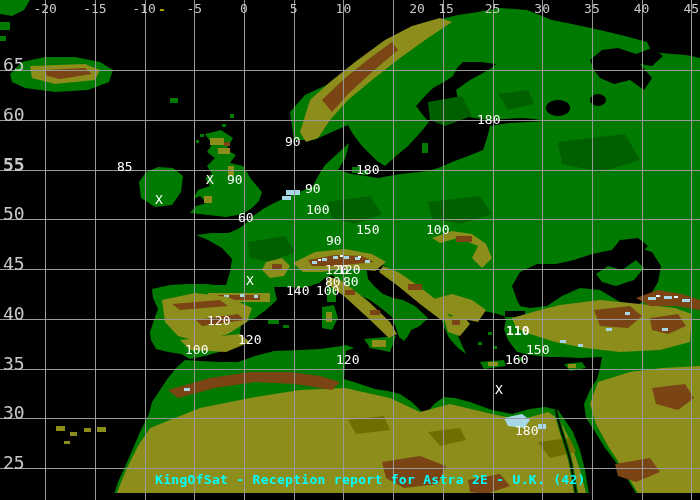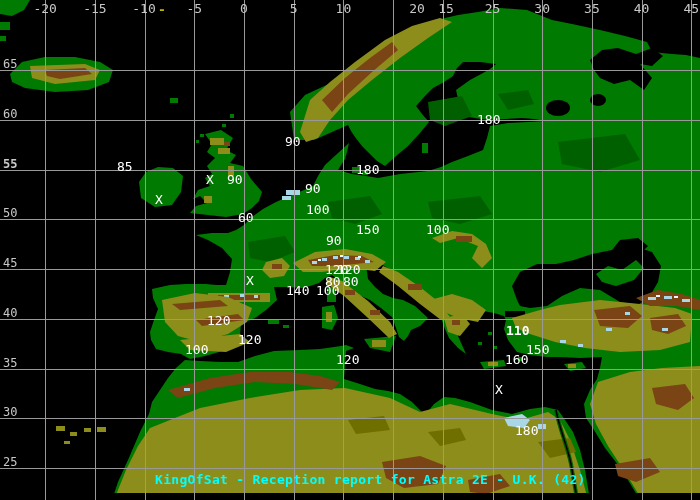--- a/index.html
+++ b/index.html
@@ -12,21 +12,21 @@
   .elev{fill:var(--c-elevation)}
   .elev2{fill:var(--c-elevation_dark)}
   .mtn{fill:var(--c-mountain)}
   .ice{fill:var(--c-ice)}
   .snow{fill:var(--c-snow)}
   .riv{fill:none;stroke:var(--c-sea);stroke-width:1.5}
   .rivg{fill:none;stroke:var(--c-land_dark);stroke-width:4}
   #gridlines line{stroke:var(--c-grid);stroke-width:1;shape-rendering:crispEdges}
   .lonlab{position:absolute;top:2px;transform:translateX(-50%);font-size:13px;line-height:13px;
           color:var(--c-grid_label);white-space:pre;text-align:center;}
-  .latlab{position:absolute;left:3px;font-size:12px;line-height:13px;color:var(--c-grid_label);}
+  .latlab{position:absolute;left:3px;font-size:18px;line-height:13px;color:var(--c-grid_label);}
   .pt{position:absolute;font-size:13px;line-height:13px;color:var(--c-point);white-space:pre;}
   #marker-dash{position:absolute;font-size:13px;line-height:13px;font-weight:bold;color:var(--c-marker);}
   #map-title{position:absolute;left:155px;top:473px;font-size:13px;line-height:14px;font-weight:bold;
              letter-spacing:0.3px;color:var(--c-title);white-space:pre;}
 </style>
 </head>
 <body>
 
 <div id="screen">
 

